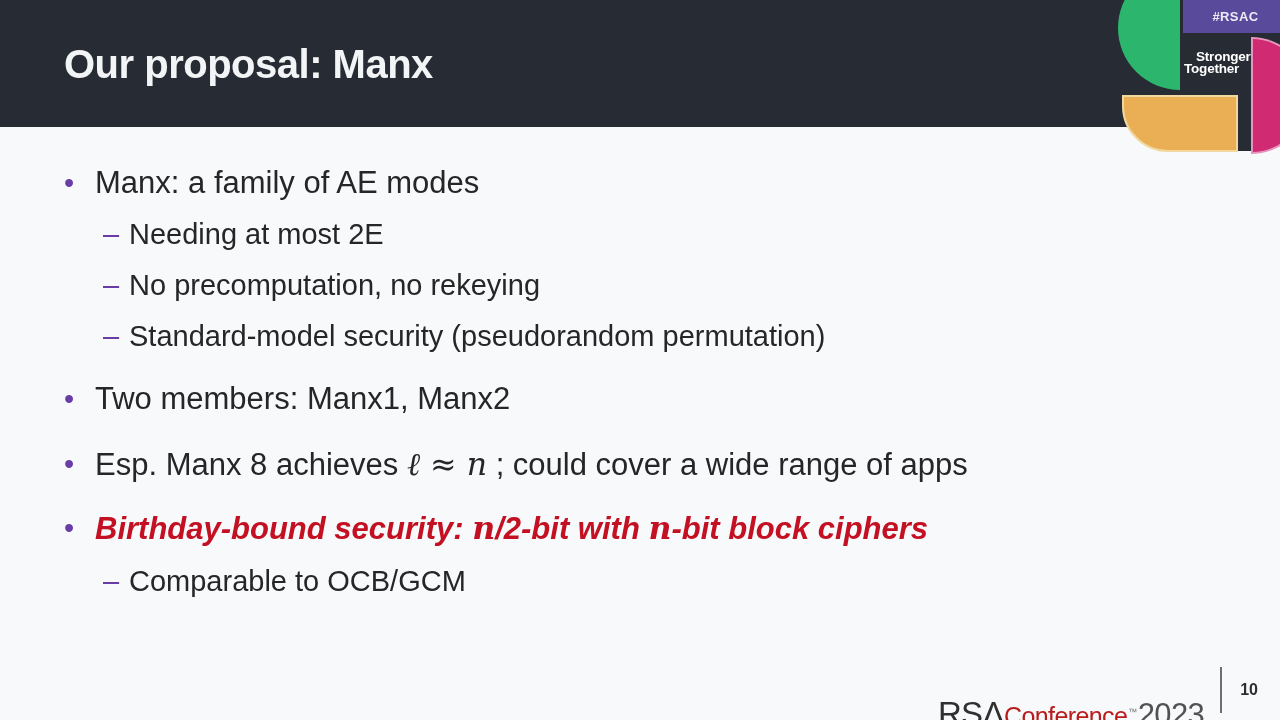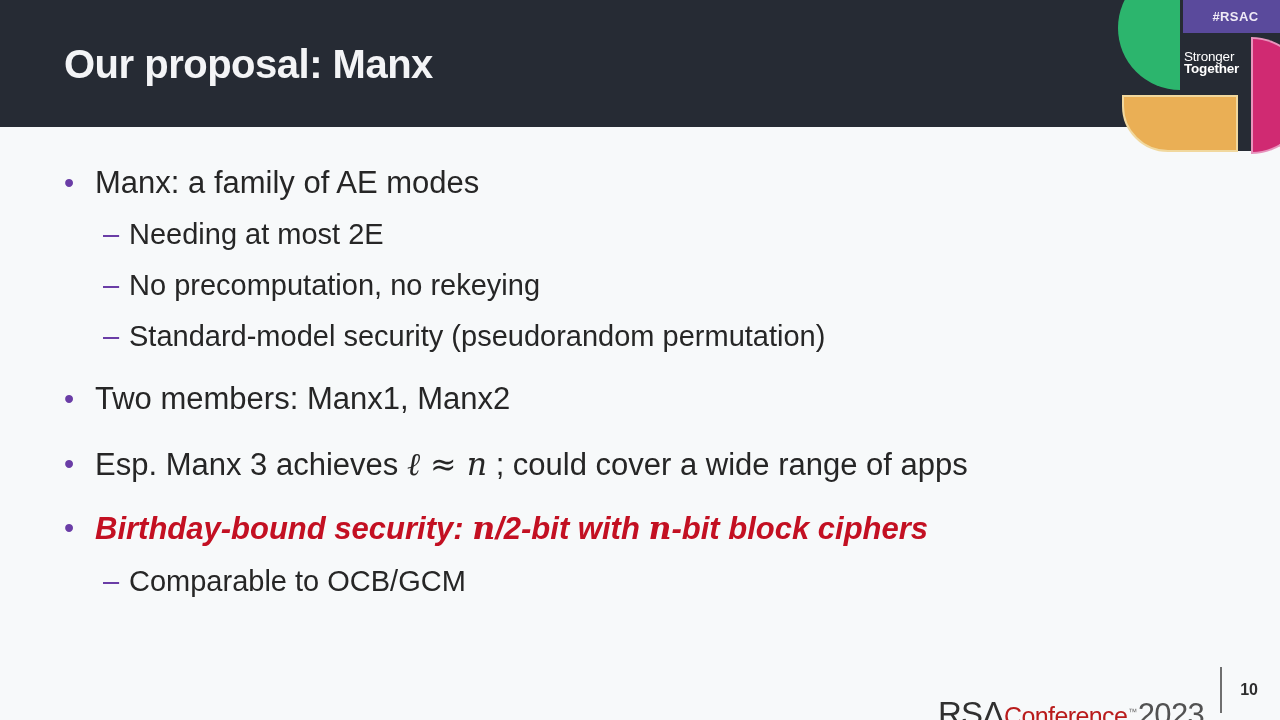--- a/index.html
+++ b/index.html
@@ -23,21 +23,21 @@
     border-radius:62px 0 0 62px;}
   .orange-shape{position:absolute;left:1122px;top:95px;width:116px;height:57px;background:var(--logo_orange);
     border-radius:0 0 0 46px;border:2px solid #f1d89e;}
   .pink-shape{position:absolute;left:1251px;top:37px;width:58px;height:117px;background:var(--logo_pink);
     border-radius:0 58px 58px 0;border:2px solid #e794bd;}
   .rsac-badge{position:absolute;left:1183px;top:0;width:105px;height:33px;background:var(--logo_purple);
     display:flex;align-items:center;justify-content:center;color:#efeaf6;font-size:13px;font-weight:700;
     letter-spacing:.4px;}
   .tagline{position:absolute;left:1184px;top:51px;color:#ffffff;font-size:13.5px;line-height:11.5px;
     letter-spacing:-0.2px;}
-  .tag-strong{font-weight:400;display:block;}
+  .tag-strong{font-weight:700;display:block;margin-left:12px;}
   .tag-reg{font-weight:700;display:block;}
 
   
   .row{position:absolute;display:flex;align-items:flex-start;line-height:40px;color:var(--text_dark);
     white-space:nowrap;}
   .row.main{left:64px;font-size:31px;}
   .row.sub{left:103px;font-size:29px;}
   .row .marker{color:var(--bullet_purple);flex:0 0 auto;}
   .row.main .marker{width:31px;font-size:29px;}
   .row.sub .marker{width:26px;font-size:29px;}
@@ -89,21 +89,21 @@
   <div class="row sub" style="top:316px">
     <span class="marker">–</span>
     <span class="txt"><span>Standard-model security (pseudorandom permutation)</span></span>
   </div>
   <div class="row main" style="top:379px">
     <span class="marker">•</span>
     <span class="txt"><span>Two members: Manx1, Manx2</span></span>
   </div>
   <div class="row main" style="top:444px">
     <span class="marker">•</span>
-    <span class="txt"><span>Esp. Manx 3 achieves </span><span class="math">ℓ</span><span class="math up"> ≈ </span><span class="math">n</span><span> ; could cover a wide range of apps</span></span>
+    <span class="txt"><span>Esp. Manx 8 achieves </span><span class="math">ℓ</span><span class="math up"> ≈ </span><span class="math">n</span><span> ; could cover a wide range of apps</span></span>
   </div>
   <div class="row main red" style="top:508px">
     <span class="marker">•</span>
     <span class="txt"><span>Birthday-bound security: </span><span class="math">n</span><span>/2-bit with </span><span class="math">n</span><span>-bit block ciphers</span></span>
   </div>
   <div class="row sub" style="top:561px">
     <span class="marker">–</span>
     <span class="txt"><span>Comparable to OCB/GCM</span></span>
   </div>
 

